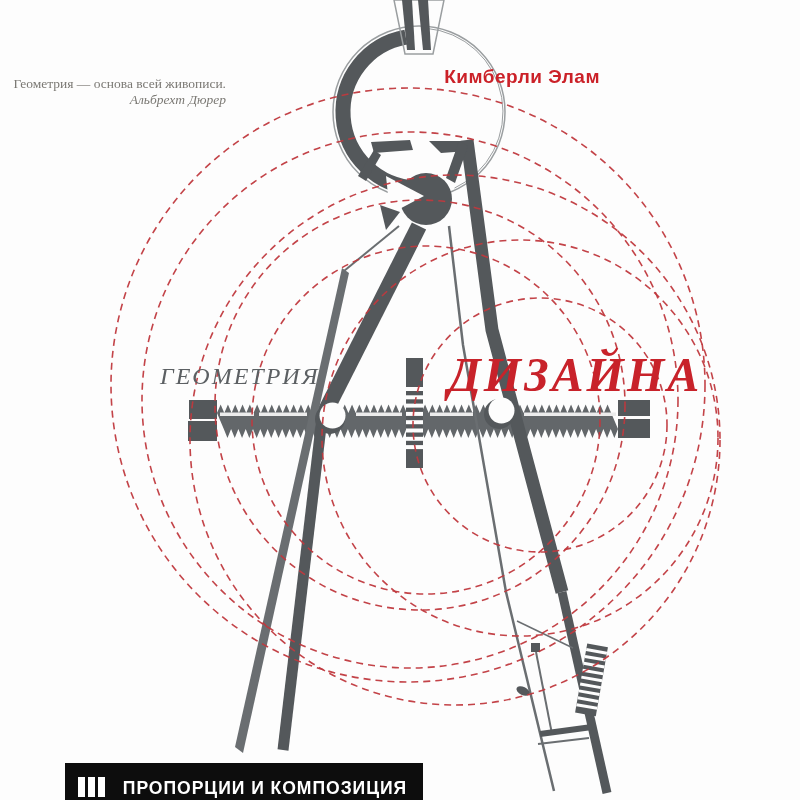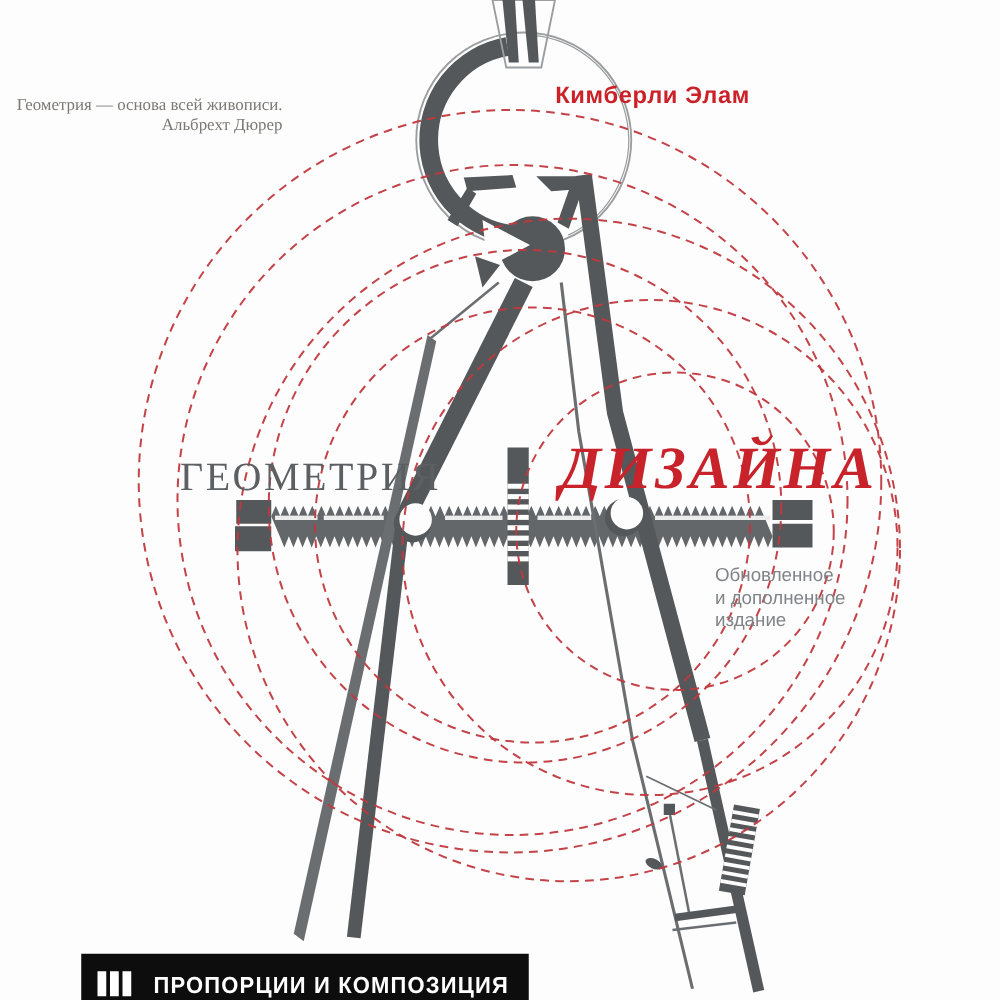--- a/index.html
+++ b/index.html
@@ -8,24 +8,24 @@
     --quote-c:#7b7974; --edition-c:#808487; --bar-bg:#0d0d0d; --bar-fg:#ffffff;
   }
   html,body{margin:0;padding:0;}
   body{width:800px;height:800px;position:relative;overflow:hidden;background:var(--bg);
        font-family:"Liberation Sans",sans-serif;}
   #cover{position:absolute;inset:0;width:719px;height:800px;}
   svg{position:absolute;left:0;top:0;}
   .txt{position:absolute;white-space:nowrap;}
   .quote{right:493px;top:76px;text-align:right;font-family:"Liberation Serif",serif;
          font-size:13.5px;color:var(--quote-c);line-height:16px;}
-  .quote .attr{}
+  .quote .attr{font-style:italic;}
   .author{right:119px;top:66px;font-weight:bold;font-size:19px;color:var(--author-c);letter-spacing:.5px;}
-  .t1{left:144px;top:363px;font-family:"Liberation Serif",serif;
-      font-size:32px;letter-spacing:2px;color:var(--gray-title);}
+  .t1{left:160px;top:363px;font-family:"Liberation Serif",serif;font-style:italic;
+      font-size:24px;letter-spacing:2px;color:var(--gray-title);}
   .t2{left:448px;top:347px;font-family:"Liberation Serif",serif;font-style:italic;font-weight:bold;
       font-size:48px;letter-spacing:3px;color:var(--red-title);}
   .edition{left:572px;top:452px;font-size:15px;line-height:18px;color:var(--edition-c);white-space:normal;width:130px;}
   .bar{position:absolute;left:65px;top:751px;width:358px;height:49px;background:var(--bar-bg);margin-top:12px;}
   .logo{position:absolute;left:13px;top:14px;height:20px;display:flex;gap:3px;}
   .lbar{display:inline-block;width:7px;height:20px;background:var(--bar-fg);}
   .series{position:absolute;left:50px;top:14px;width:300px;text-align:center;color:var(--bar-fg);
           font-weight:bold;font-size:18.5px;letter-spacing:1px;transform:scaleX(.95);transform-origin:center;}
   .metal{fill:var(--metal);}
   .mstroke{stroke:var(--metal);fill:none;}
@@ -134,25 +134,20 @@
   <div class="txt quote">
     <div>Геометрия — основа всей живописи.</div>
     <div class="attr">Альбрехт Дюрер</div>
   </div>
 
   <div class="txt author">Кимберли Элам</div>
 
   <div class="txt t1">ГЕОМЕТРИЯ</div>
   <div class="txt t2">ДИЗАЙНА</div>
 
-  <div class="txt edition">
-    <div>Обновленное</div>
-    <div>и дополненное</div>
-    <div>издание</div>
-  </div>
 
   <div class="bar">
     <span class="logo">
       <span class="lbar"></span>
         <span class="lbar"></span>
         <span class="lbar"></span>
     </span>
     <div class="series">ПРОПОРЦИИ И КОМПОЗИЦИЯ</div>
   </div>
 </div>

